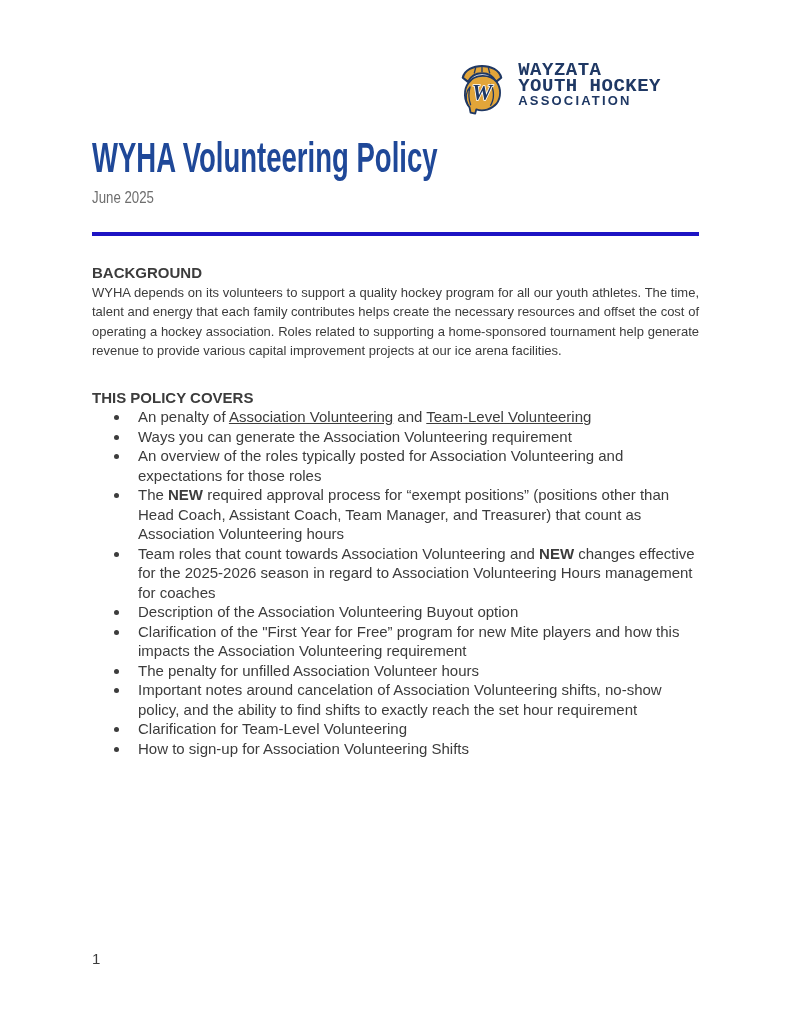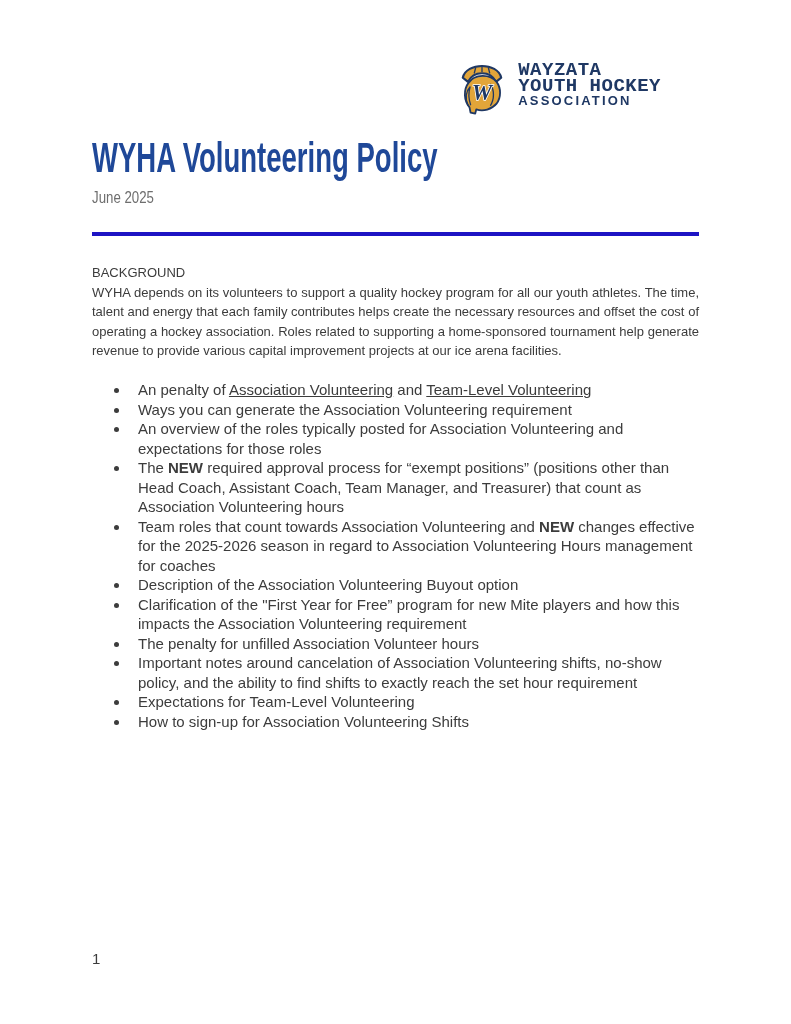--- a/index.html
+++ b/index.html
@@ -59,22 +59,22 @@
   hr.rule {
     border: none;
     height: 4px;
     background: #1D14C4;
     margin: 24px 0 0 0;
   }
 
   
   h2.section-heading {
     margin: 27px 0 0 0;
-    font-size: 13px;
-    font-weight: normal;
+    font-size: 15px;
+    font-weight: bold;
     color: #3C3C3C;
     line-height: 19.5px;
   }
   .paragraphs p {
     margin: 0 0 19.5px 0;
     font-size: 13px;
     line-height: 19.5px;
     text-align: justify;
   }
   ul.bullets {
@@ -133,31 +133,32 @@
     <hr class="rule">
 
     <section>
       <h2 class="section-heading">BACKGROUND</h2>
       <div class="paragraphs">
           <p><span>WYHA depends on its volunteers to support a quality hockey program for all our youth athletes. The time, talent and energy that each family contributes helps create the necessary resources and offset the cost of operating a hockey association. Roles related to supporting a home-sponsored tournament help generate revenue to provide various capital improvement projects at our ice arena facilities.</span></p>
         </div>
     </section>
 
     <section>
+      <h2 class="section-heading">THIS POLICY COVERS</h2>
       <ul class="bullets">
           <li><span>An penalty of </span><span class="u">Association Volunteering</span><span> and </span><span class="u">Team-Level Volunteering</span></li>
           <li><span>Ways you can generate the Association Volunteering requirement</span></li>
           <li><span>An overview of the roles typically posted for Association Volunteering and expectations for those roles</span></li>
           <li><span>The </span><span class="b">NEW</span><span> required approval process for “exempt positions” (positions other than Head Coach, Assistant Coach, Team Manager, and Treasurer) that count as Association Volunteering hours</span></li>
           <li><span>Team roles that count towards Association Volunteering and </span><span class="b">NEW</span><span> changes effective for the 2025-2026 season in regard to Association Volunteering Hours management for coaches</span></li>
           <li><span>Description of the Association Volunteering Buyout option</span></li>
           <li><span>Clarification of the "First Year for Free” program for new Mite players and how this impacts the Association Volunteering requirement</span></li>
           <li><span>The penalty for unfilled Association Volunteer hours</span></li>
           <li><span>Important notes around cancelation of Association Volunteering shifts, no-show policy, and the ability to find shifts to exactly reach the set hour requirement</span></li>
-          <li><span>Expectations for Team-Level Volunteering</span></li>
+          <li><span>Clarification for Team-Level Volunteering</span></li>
           <li><span>How to sign-up for Association Volunteering Shifts</span></li>
         </ul>
     </section>
 
   </div>
 
   <div class="page-number">1</div>
 </div>
 
 </body></html>

